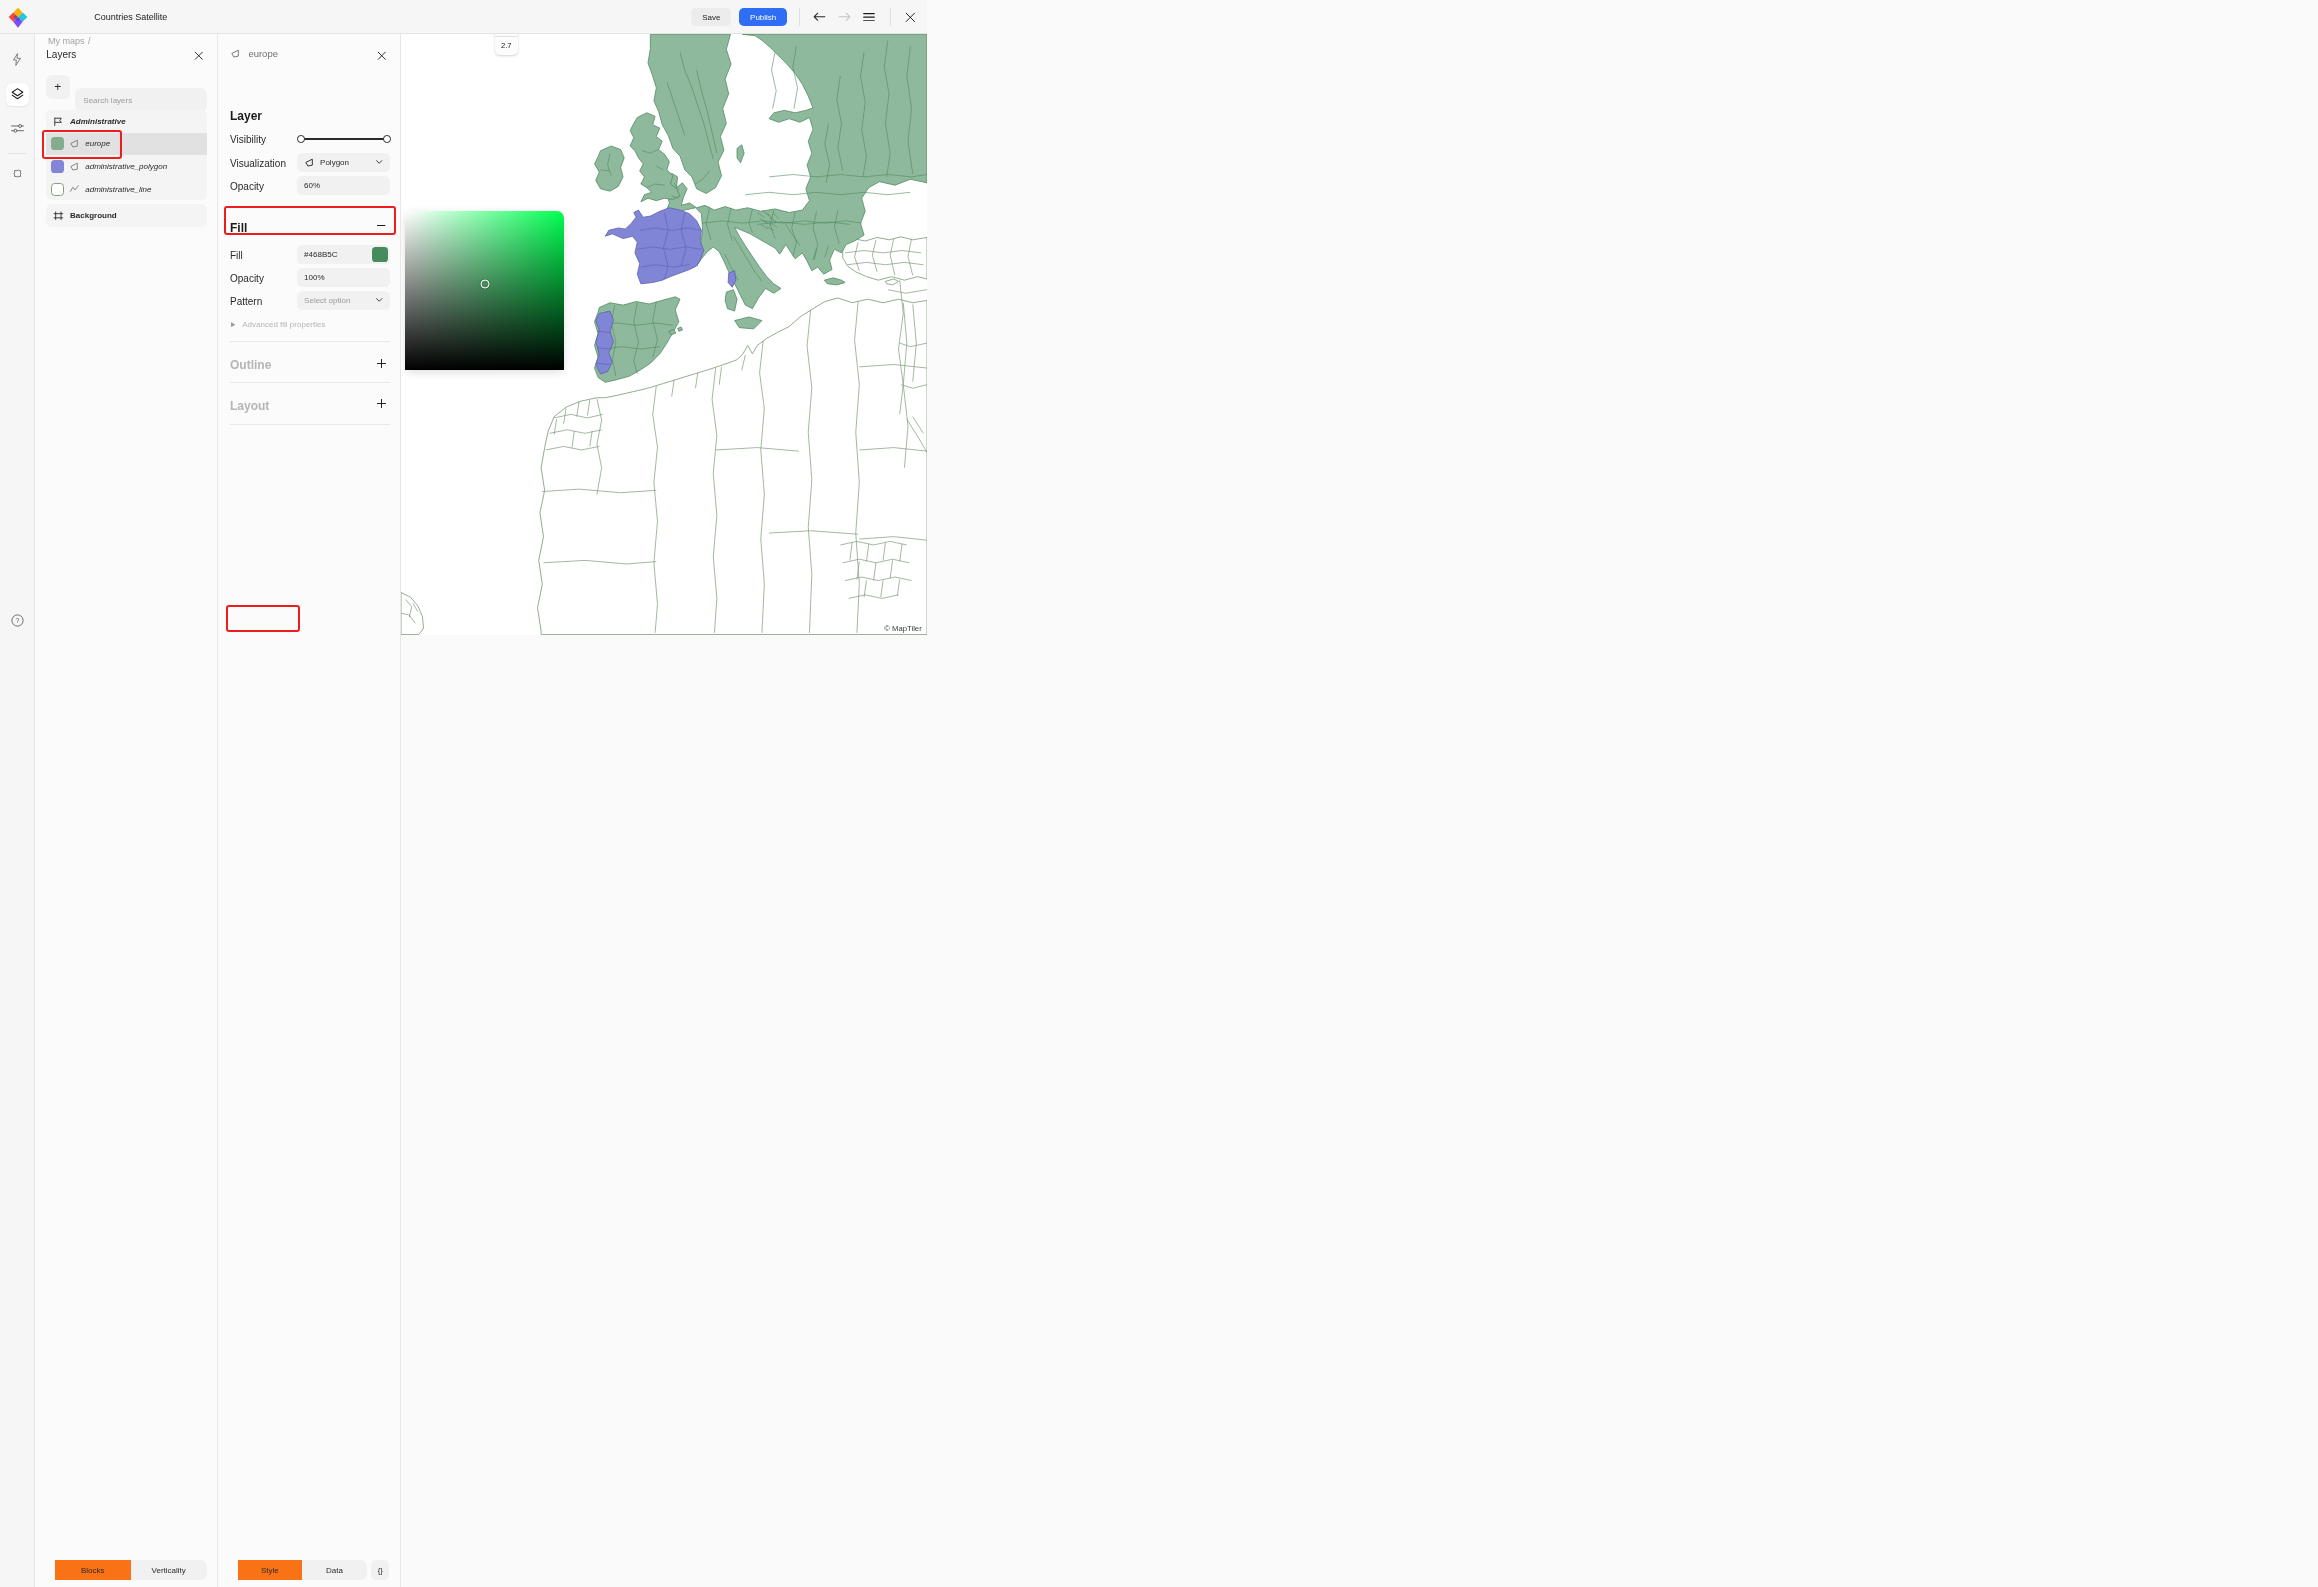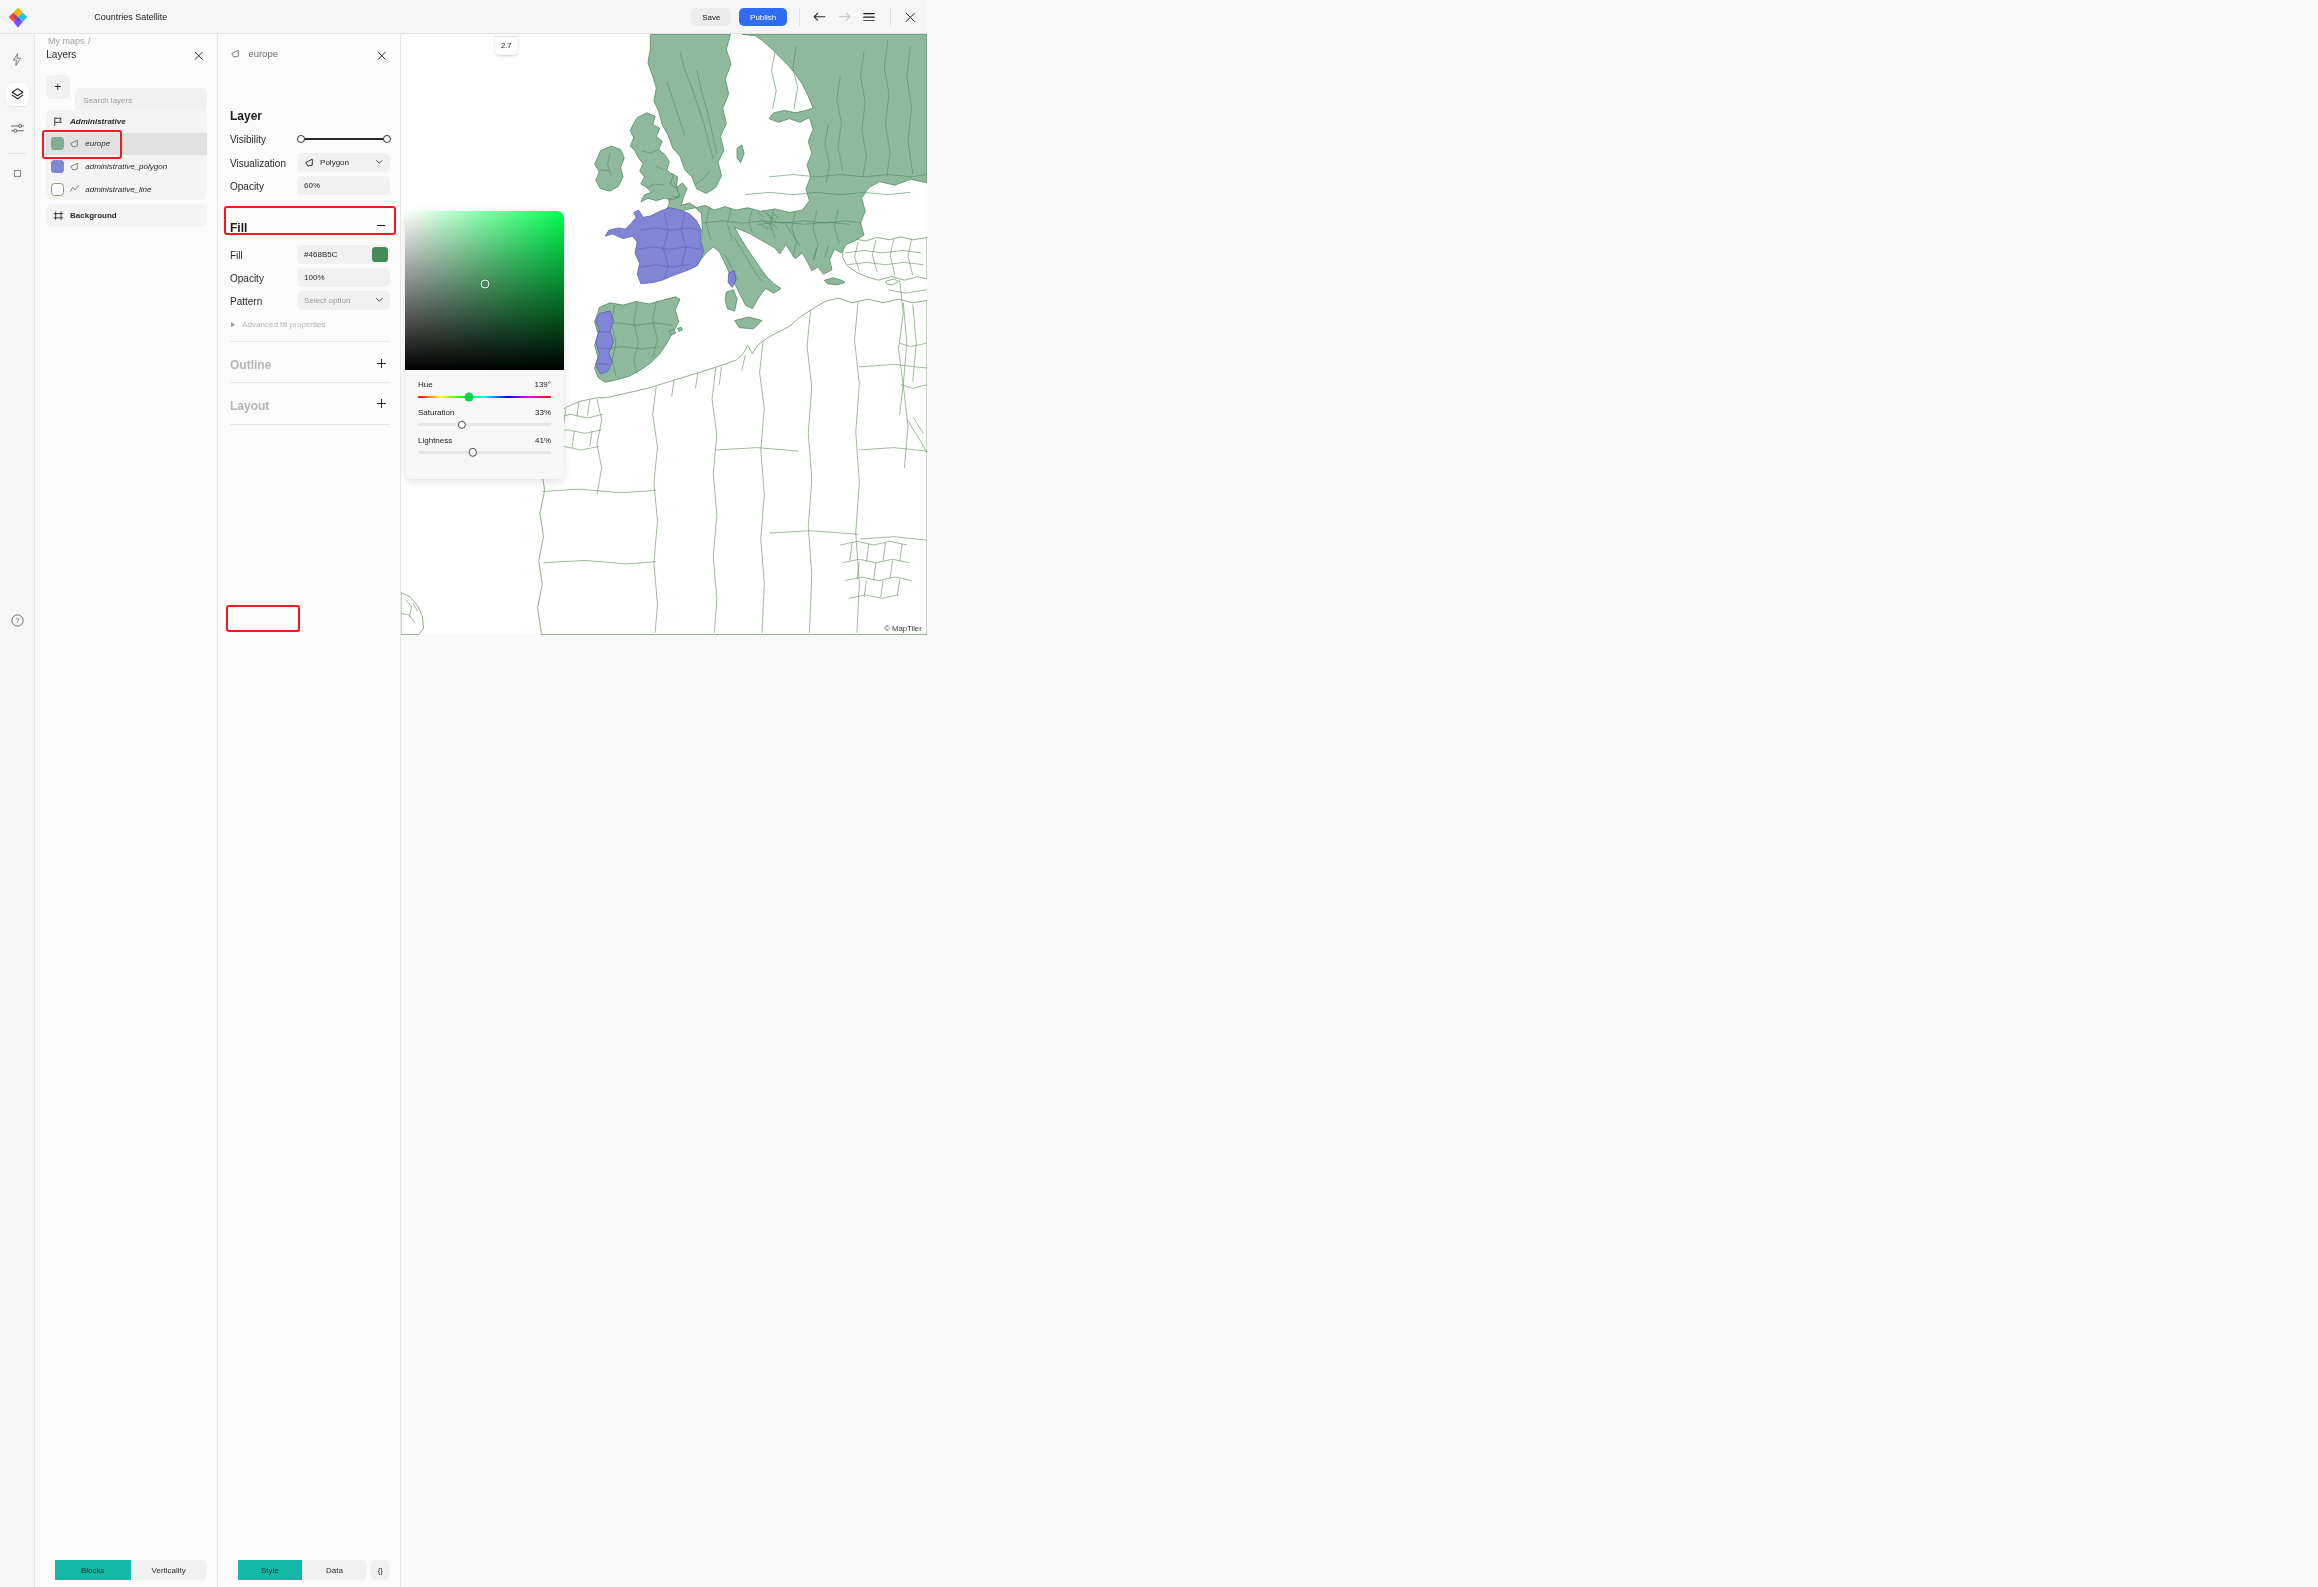--- a/index.html
+++ b/index.html
@@ -51,21 +51,21 @@
   .swatch { width:13px; height:13px; border-radius:3.6px; flex:0 0 auto; }
   .swatch.outline-only { background:#fff; border:1.5px solid #8a9c78; }
   .type-icon { width:10.7px; height:9.5px; flex:0 0 auto; }
   .layer-label { font-size:8px; color:#2a2a2a; white-space:nowrap; }
   #background-card { position:absolute; left:10.7px; top:170px; width:161px; height:22.6px; border-radius:6px;
     background:#f4f4f4; }
   .bottom-tabs { position:absolute; bottom:7.1px; display:flex; border-radius:6px; overflow:hidden; }
   #layers-tabs { left:10.7px; width:161px; }
   .seg-tab { flex:1; height:19.6px; display:flex; align-items:center; justify-content:center;
     font-size:8px; cursor:pointer; background:#f1f1f1; color:#2a2a2a; }
-  .seg-tab.selected { background:#14b8a6;margin-left:9px; }
+  .seg-tab.selected { background:#f97316;margin-left:9px; }
 
   
   #editor-panel { position:absolute; left:218px; top:34px; width:183px; bottom:0; background:#fbfbfb;
     border-right:0.6px solid #e7e7e7; z-index:20; }
   #editor-header { position:absolute; left:12px; top:14.3px; display:flex; align-items:center; gap:7.7px; }
   #editor-title { font-size:9.5px; color:#6e6e6e; }
   #editor-close { right:10.7px; top:14.3px; }
   .section-label { position:absolute; left:12px; font-size:12px; font-weight:bold; color:#1b1b1b; }
   .section-label.muted { color:#b5b5b5; }
   .prop-label { position:absolute; left:12px; font-size:10px; color:#2a2a2a; }
@@ -477,41 +477,18 @@
         <path d="M12 12 L12 2.5" stroke="#1b1b1b" stroke-width="1.8"></path>
       </svg>
   </div>
   <div id="zoom-level">2.7</div>
 </div>
 
 <div id="color-picker">
   <div id="sv-square">
     <div id="sv-handle" style="left: 50%; top: 46%;"></div>
   </div>
-  <div id="picker-controls">
-    <div class="picker-row-labels">
-      <span>Hue</span>
-      <span>139°</span>
-    </div>
-    <div class="picker-track" id="hue-track">
-      <div class="picker-knob" id="hue-knob" style="left: 38.6111%;"></div>
-    </div>
-    <div class="picker-row-labels">
-      <span>Saturation</span>
-      <span>33%</span>
-    </div>
-    <div class="picker-track">
-      <div class="picker-knob" id="sat-knob" style="left: 33%;"></div>
-    </div>
-    <div class="picker-row-labels">
-      <span>Lightness</span>
-      <span>41%</span>
-    </div>
-    <div class="picker-track">
-      <div class="picker-knob" id="light-knob" style="left: 41%;"></div>
-    </div>
-  </div>
 </div>
 
 <div class="annotation" id="annot-europe"></div>
 <div class="annotation" id="annot-color"></div>
 <div class="annotation" id="annot-style"></div>
 
 
 </body></html>

